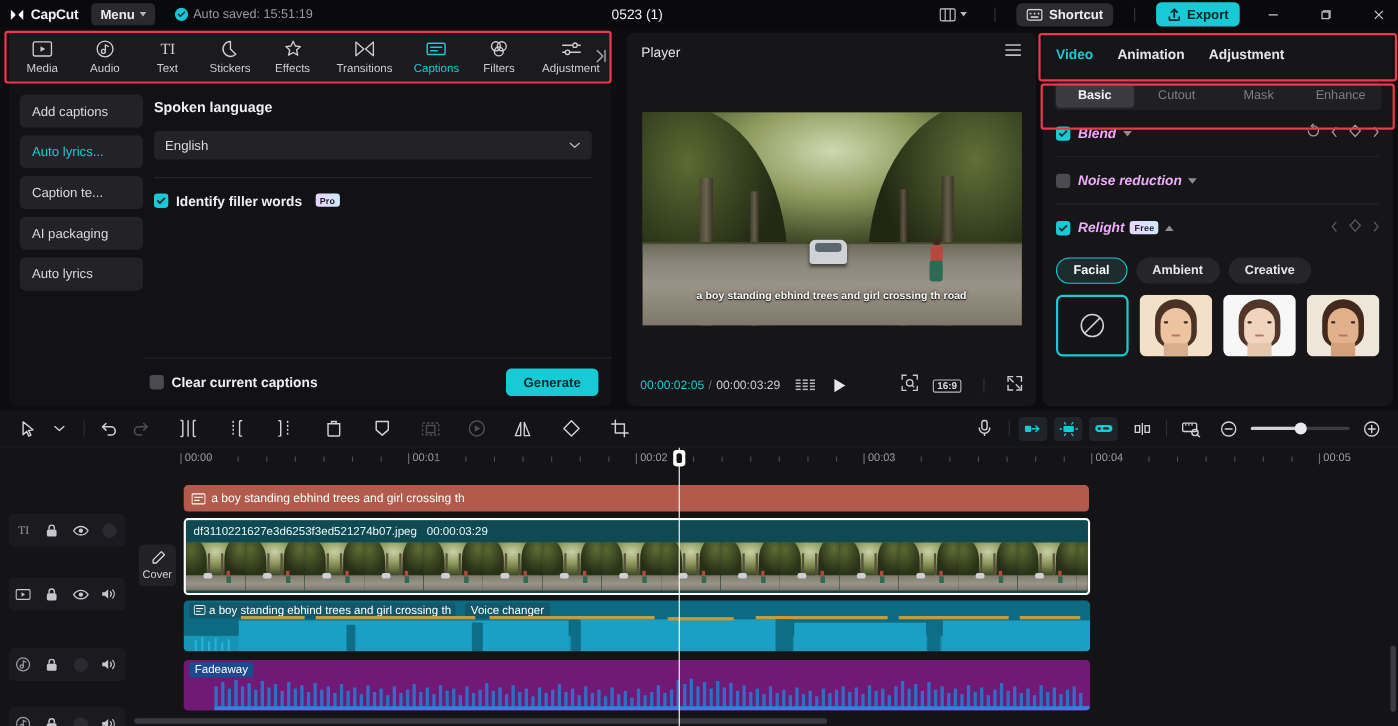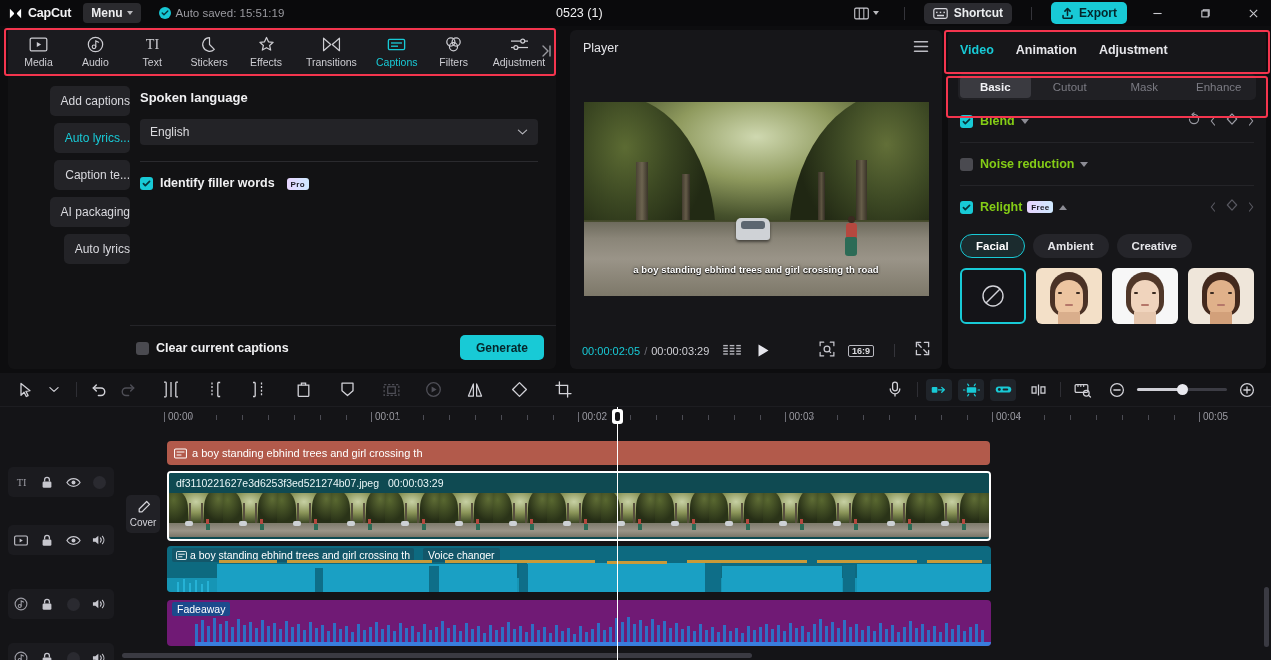--- a/index.html
+++ b/index.html
@@ -60,34 +60,34 @@
   .ltab .lbl{ font-size:10.5px; white-space:nowrap; }
   .ltab.active{ color:#18cad6; }
   .ltab.wide{ width:74px; }
   .ltab-collapse{ position:absolute; right:2px; top:14px; width:14px; height:14px; color:#9a9aa0; cursor:pointer;}
 
   
   .leftpanel{
     position:absolute; left:8px; top:76px; width:548px; height:293px;
     background:#121214; border-radius:0 0 6px 6px; display:flex;
   }
-  .sidelist{ width:122px; padding:10px 0 0 10px; display:flex; flex-direction:column; gap:7px;align-items:flex-end;}
+  .sidelist{ width:122px; padding:10px 0 0 10px; display:flex; flex-direction:column; gap:7px;}
   .side-item{
     height:30px; background:#232327; border-radius:5px; display:flex; align-items:center;
     padding-left:11px; font-size:12px; color:#d9d9de; cursor:pointer; white-space:nowrap; overflow:hidden;
   }
   .side-item.active{ color:#18cad6; }
   .panel-body{ flex:1; position:relative; padding:14px 18px 0 10px; }
   .pb-title{ font-size:13px; font-weight:700; color:#f0f0f2; margin-bottom:14px;}
   .select{
     height:26px; background:#232327; border-radius:4px; display:flex; align-items:center;
     padding:0 10px; font-size:12px; color:#dcdce0; justify-content:space-between; cursor:pointer;
   }
   .hr{ height:1px; background:#2a2a2e; margin:16px 0 0 0; }
-  .chk-row{ display:flex; align-items:flex-end; gap:7px; margin-top:14px; }
+  .chk-row{ display:flex; align-items:flex-start; gap:7px; margin-top:14px; }
   .chk{ width:13px; height:13px; border-radius:3px; background:#18cad6; display:flex;align-items:center;justify-content:center;flex:0 0 auto; cursor:pointer;}
   .chk.off{ background:#4a4a50; }
   .chk-lbl{ font-size:12.5px; font-weight:700; color:#f0f0f2;}
   .pro-badge{
     display:inline-flex; align-items:center; justify-content:center; height:12px; padding:0 4px;
     border-radius:3px; background:linear-gradient(90deg,#e7d4ff,#cfe9ff); color:#1a1a22;
     font-size:8px; font-weight:700; letter-spacing:0.3px; margin-left:5px;
   }
   .panel-footer{
     position:absolute; left:0; bottom:0; width:100%; height:44px; border-top:1px solid #242428;
@@ -153,21 +153,21 @@
   .rp-tab.active{ color:#18cad6; }
   .rp-subtabs{
     margin:4px 10px 0 10px; height:26px; background:#202024; border-radius:5px;
     display:flex; align-items:center;
   }
   .rp-sub{ flex:1; height:22px; margin:0 2px; border-radius:4px; display:flex; align-items:center; justify-content:center;
            font-size:11.5px; color:#7c7c84; cursor:pointer;}
   .rp-sub.active{ background:#3a3a40; color:#f2f2f5; font-weight:700;}
   .rp-body{ padding:0 12px; }
   .prop-row{ display:flex; align-items:center; height:42px; }
-  .prop-lbl{ font-size:12.5px; font-weight:700; color:#84cc16; margin-left:7px; }
+  .prop-lbl{ font-size:12.5px; font-weight:700; color:#f0abfc; margin-left:7px;font-style:italic; }
   .tri-down{ width:0;height:0;border-left:4px solid transparent;border-right:4px solid transparent;border-top:5px solid #8c8c94; margin-left:6px;}
   .tri-up{ width:0;height:0;border-left:4px solid transparent;border-right:4px solid transparent;border-bottom:5px solid #8c8c94; margin-left:6px;}
   .prop-actions{ margin-left:auto; display:flex; align-items:center; gap:9px; color:#9a9aa2;}
   .rp-hr{ height:1px; background:#242428; }
   .pill-row{ display:flex; gap:8px; padding:6px 0 0 0;}
   .pill{ height:24px; padding:0 15px; border-radius:12px; background:#25252a; display:flex; align-items:center;
          font-size:11.5px; font-weight:700; color:#e6e6ea; cursor:pointer;}
   .pill.active{ background:#1b2b2e; border:1px solid #18cad6; color:#ffffff;}
   .thumb-row{ display:flex; gap:10px; padding-top:10px;}
   .thumb{ width:68px; height:56px; border-radius:6px; overflow:hidden; position:relative; cursor:pointer; background:#1d1d21;}

